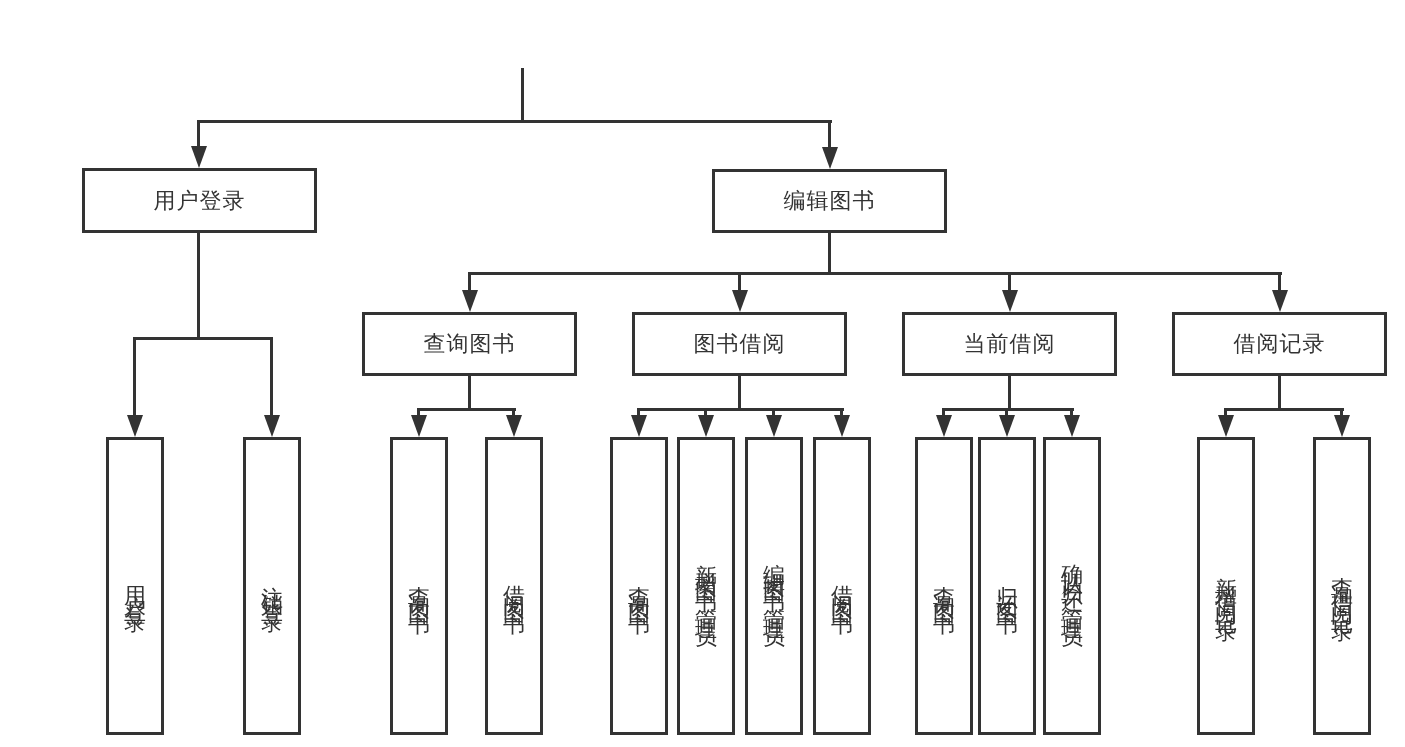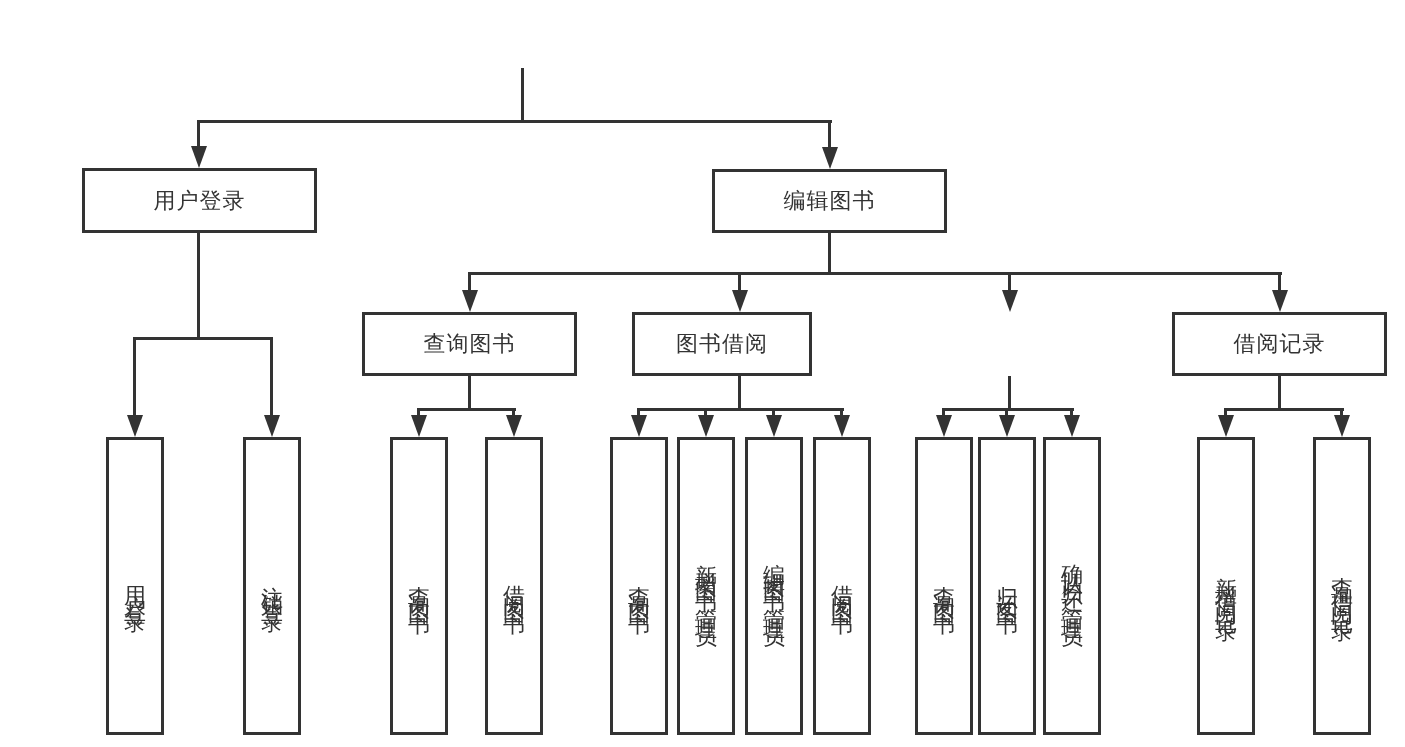--- a/index.html
+++ b/index.html
@@ -97,22 +97,25 @@
   <div class="vline" style="left:738px;top:272px;height:20px"></div>
   <div class="arrow" style="left:732px;top:290px"></div>
   <div class="vline" style="left:1008px;top:272px;height:20px"></div>
   <div class="arrow" style="left:1002px;top:290px"></div>
   <div class="vline" style="left:1278px;top:272px;height:20px"></div>
   <div class="arrow" style="left:1272px;top:290px"></div>
 
   <div class="box" style="left:362px;top:312px;width:215px;height:64px">
     <span>查询图书</span>
   </div>
-  <div class="box" style="left:632px;top:312px;width:180px;height:64px">
+  <div class="box" style="left:632px;top:312px;width:215px;height:64px">
     <span>图书借阅</span>
+  </div>
+  <div class="box" style="left:902px;top:312px;width:215px;height:64px">
+    <span>当前借阅</span>
   </div>
   <div class="box" style="left:1172px;top:312px;width:215px;height:64px">
     <span>借阅记录</span>
   </div>
 
   <div class="vline" style="left:468px;top:376px;height:32px"></div>
   <div class="hline" style="left:417px;top:408px;width:99px"></div>
   <div class="vline" style="left:417px;top:408px;height:10px"></div>
   <div class="arrow" style="left:411px;top:415px"></div>
   <div class="vline" style="left:512px;top:408px;height:10px"></div>

